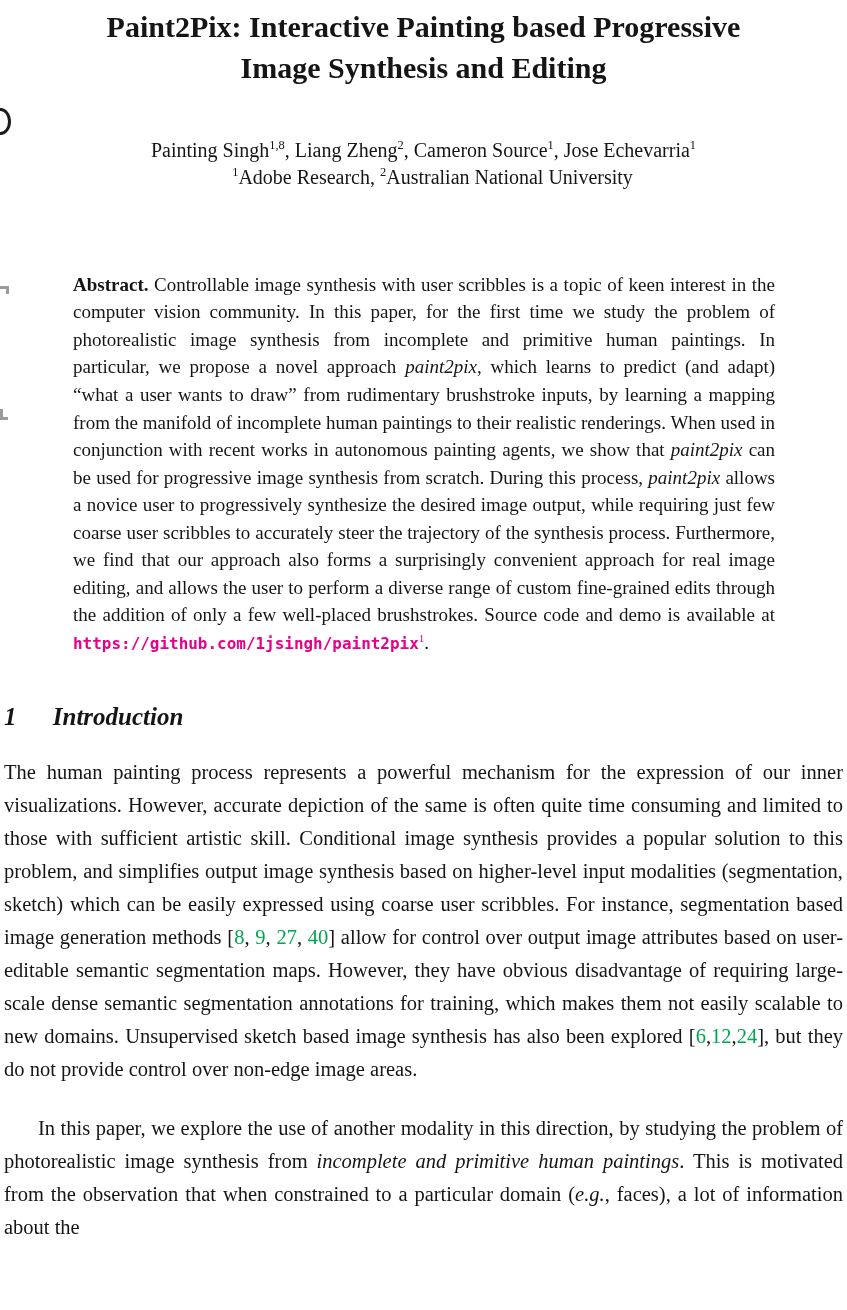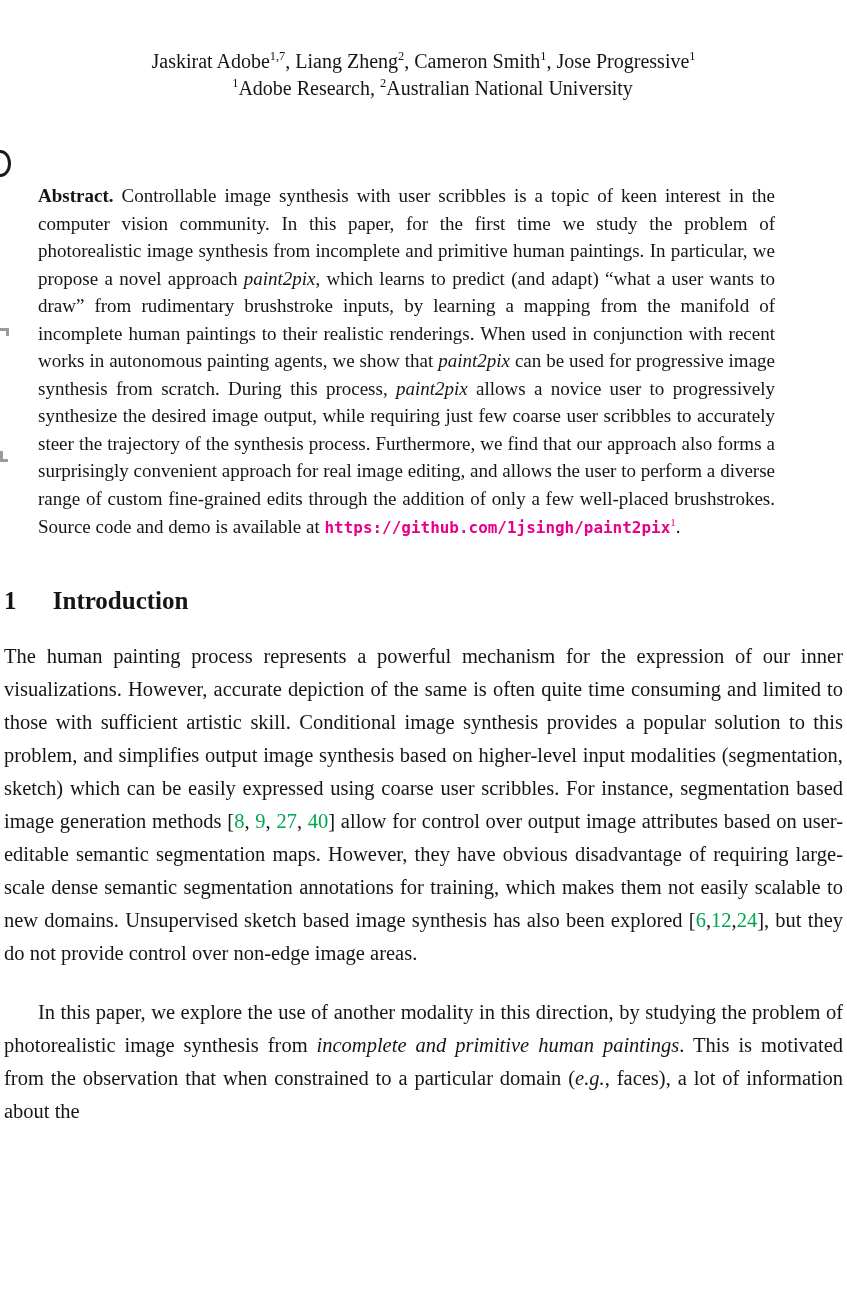--- a/index.html
+++ b/index.html
@@ -35,31 +35,32 @@
     line-height: 1.35;
   }
   .affil {
     text-align: center;
     font-size: 20px;
     line-height: 1.35;
     padding-left: 18px;
   }
 
   .abstract {
-    margin: 80px 72px 0 38px;
+    margin: 80px 72px 0 73px;
     text-align: justify;
     font-size: 19px;
     line-height: 1.45;
   }
 
   .section {
     margin: 46px 4px 0 4px;
     font-size: 25px;
     font-weight: bold;
     line-height: 1.2;
+    font-style: italic;
   }
   .secnum { margin-right: 30px; }
 
   .bodytext {
     margin: 24px 4px 0 4px;
     font-size: 20.5px;
     line-height: 33px;
     text-align: justify;
   }
   .para { margin: 0; padding: 0; }
@@ -110,22 +111,26 @@
 </style>
 </head>
 <body>
 
 <div class="page">
 
   <div class="artifact artifact-ring"></div>
   <div class="artifact artifact-tick1"></div>
   <div class="artifact artifact-tick2"></div>
 
+  <h1 class="title">
+    <span class="tl">Paint2Pix: Interactive Painting based Progressive</span>
+    <span class="tl">Image Synthesis and Editing</span>
+  </h1>
 
-  <div class="authors"><span>Jaskirat Adobe</span><span class="seg-sup">1,7</span><span>, Liang Zheng</span><span class="seg-sup">2</span><span>, Cameron Smith</span><span class="seg-sup">1</span><span>, Jose Progressive</span><span class="seg-sup">1</span></div>
+  <div class="authors"><span>Painting Singh</span><span class="seg-sup">1,8</span><span>, Liang Zheng</span><span class="seg-sup">2</span><span>, Cameron Source</span><span class="seg-sup">1</span><span>, Jose Echevarria</span><span class="seg-sup">1</span></div>
   <div class="affil"><span class="seg-sup">1</span><span>Adobe Research, </span><span class="seg-sup">2</span><span>Australian National University</span></div>
 
   <div class="abstract"><span class="seg-b">Abstract.</span><span> Controllable image synthesis with user scribbles is a topic of keen interest in the computer vision community. In this paper, for the first time we study the problem of photorealistic image synthesis from incomplete and primitive human paintings. In particular, we propose a novel approach </span><span class="seg-i">paint2pix</span><span>, which learns to predict (and adapt) “what a user wants to draw” from rudimentary brushstroke inputs, by learning a mapping from the manifold of incomplete human paintings to their realistic renderings. When used in conjunction with recent works in autonomous painting agents, we show that </span><span class="seg-i">paint2pix</span><span> can be used for progressive image synthesis from scratch. During this process, </span><span class="seg-i">paint2pix</span><span> allows a novice user to progressively synthesize the desired image output, while requiring just few coarse user scribbles to accurately steer the trajectory of the synthesis process. Furthermore, we find that our approach also forms a surprisingly convenient approach for real image editing, and allows the user to perform a diverse range of custom fine-grained edits through the addition of only a few well-placed brushstrokes. Source code and demo is available at </span><span class="seg-link">https://github.com/1jsingh/paint2pix</span><span class="seg-suplink">1</span><span>.</span></div>
 
   <h2 class="section">
     <span class="secnum">1</span>
     <span class="sectitle">Introduction</span>
   </h2>
 
   <div class="bodytext">

